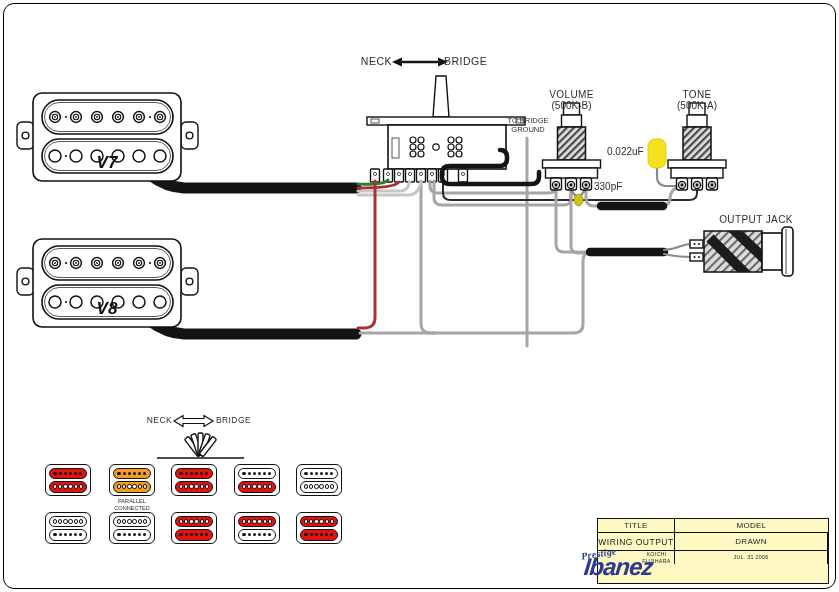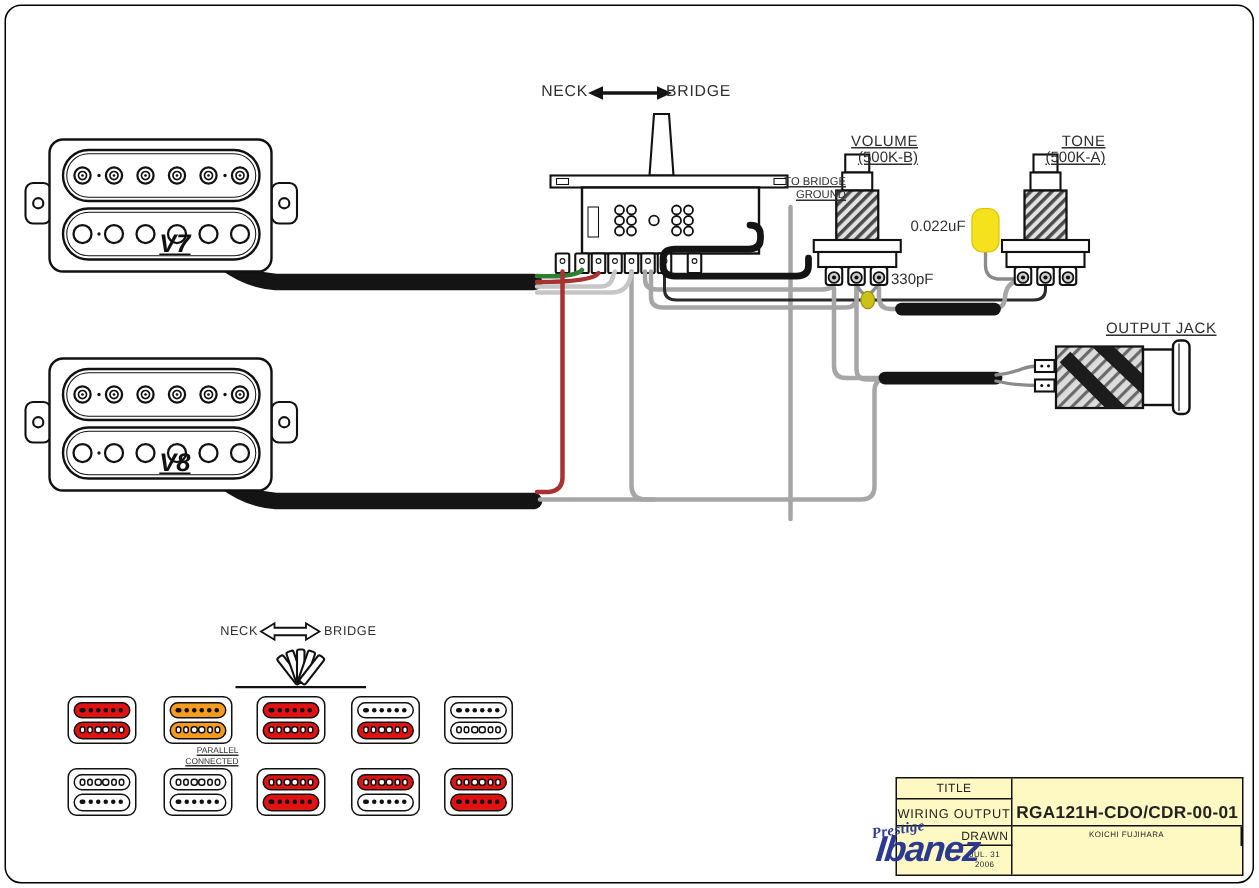--- a/index.html
+++ b/index.html
@@ -1,21 +1,21 @@
 <!DOCTYPE html>
 <html style="--pickup-red: #e01212; --pickup-orange: #f59b1e; --wire-red: #a83232; --wire-green: #2f7d32; --cap-yellow: #f6e21c; --cap-olive: #cdc117; --ibanez-blue: #2b3990;"><head>
 <meta charset="utf-8">
 <style>
   html,body{margin:0;padding:0;background:#fff;}
   body{font-family:"Liberation Sans",sans-serif;color:#222;}
   #stage{position:relative;width:839px;height:592px;background:#fff;overflow:hidden;}
   .frame{position:absolute;left:3px;top:3px;right:3px;bottom:3px;border:1.6px solid #000;border-radius:11px;}
   svg{position:absolute;left:0;top:0;}
   .lbl{position:absolute;color:#2e2e2e;white-space:pre-line;}
-  .ctr{text-align:right;text-decoration:underline;} .rgt{text-align:right;}
+  .ctr{text-align:center;} .rgt{text-align:right;}
   
   .ln{fill:#fff;stroke:#111;stroke-width:1.4;}
   .lnw{fill:#fff;stroke:#111;stroke-width:1.6;}
   .lnt{fill:none;stroke:#111;stroke-width:.7;}
   .cable{fill:none;stroke:#141414;stroke-width:11;stroke-linecap:round;}
   .sheath{fill:none;stroke:#141414;stroke-width:8.5;stroke-linecap:round;}
   .w{fill:none;stroke-linecap:round;stroke-linejoin:round;}
   .wGy{stroke:#a6a6a6;stroke-width:3;}
   .wW{stroke:#c6c6c6;stroke-width:3;}
   .wG{stroke:var(--wire-green,#2f7d32);stroke-width:3;}
@@ -453,22 +453,22 @@
           <span class="dot solid"></span>
           <span class="dot solid"></span>
           <span class="dot solid"></span>
           <span class="dot solid"></span>
         </div>
       </div>
     </div>
 
   <div class="tblock">
     <div class="tc h8" style="grid-column:1/3;">TITLE</div>
+    <div class="tc h8 noR">MODEL</div>
     <div class="tc h85" style="grid-column:1/3;">WIRING OUTPUT</div>
-    <div class="tc h11 noR">RGA121H-CDO/CDR-00-01</div>
     <div class="tc h8">DRAWN</div>
     <div class="tc noR noB logoCell" style="grid-row:3/5;">
       <span class="prestige">Prestige</span>
       <span class="ibanez">Ibanez</span>
     </div>
     <div class="tc h5 noB" style="padding:0 2px;">KOICHI FUJIHARA</div>
     <div class="tc h5 noB" style="padding:0 4px;">JUL. 31 2006</div>
   </div>
 </div>
 

